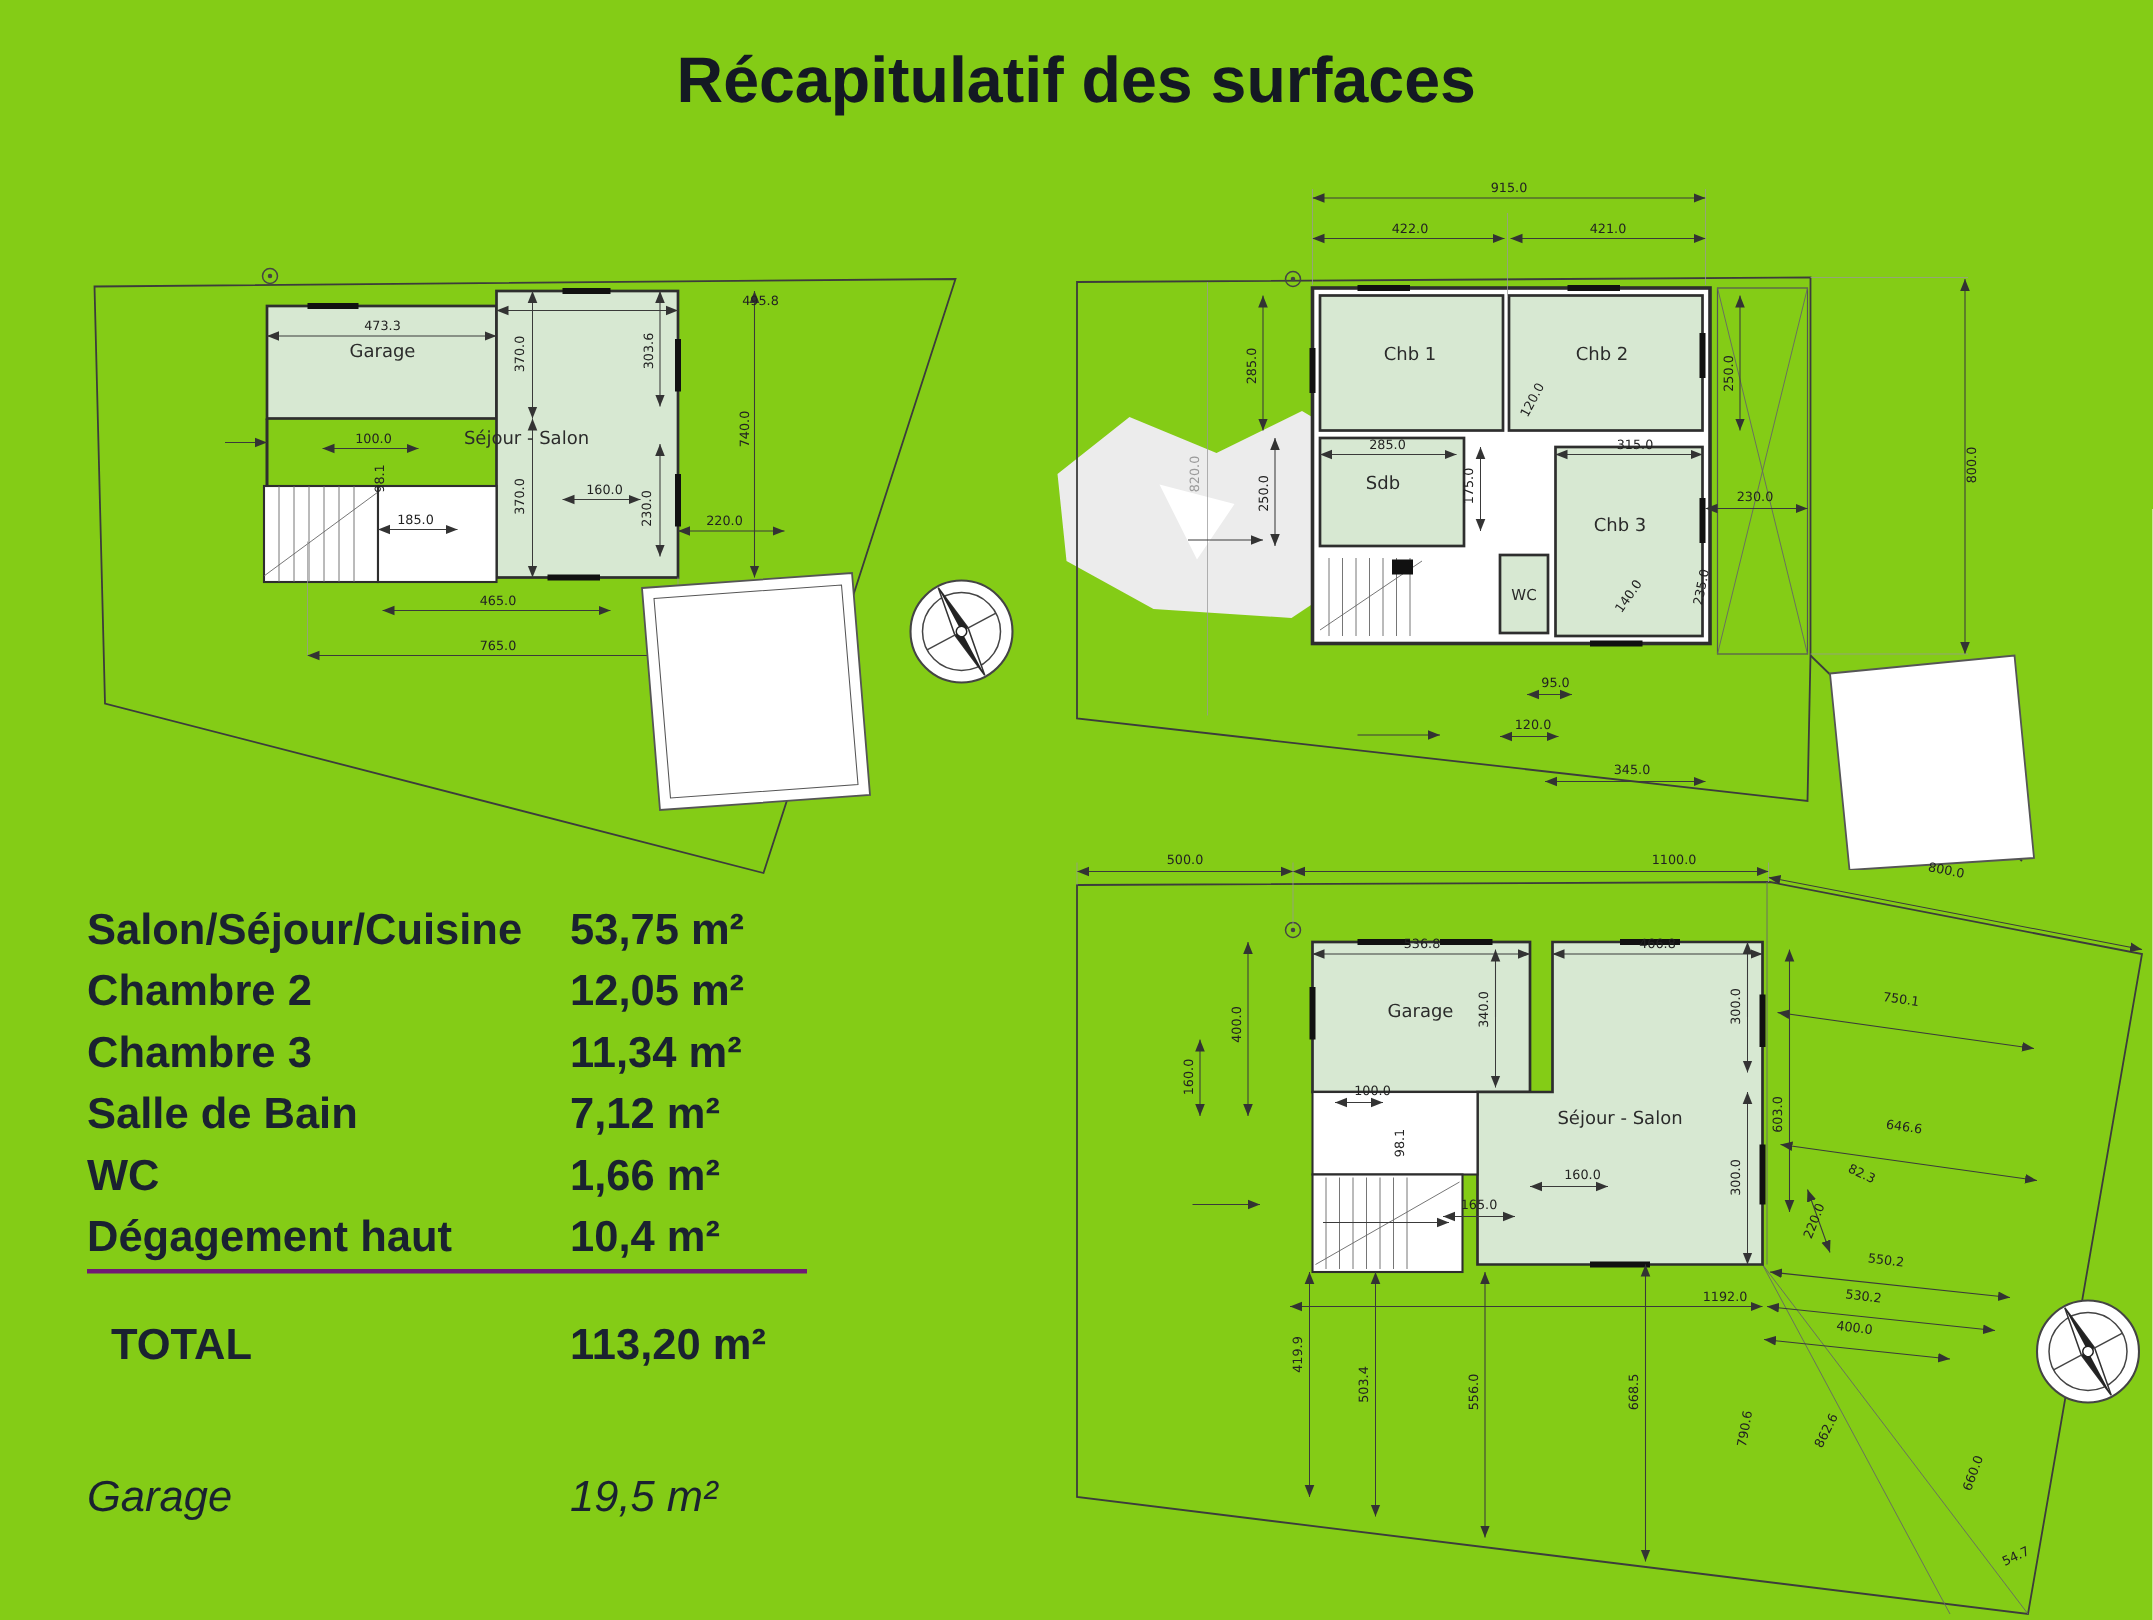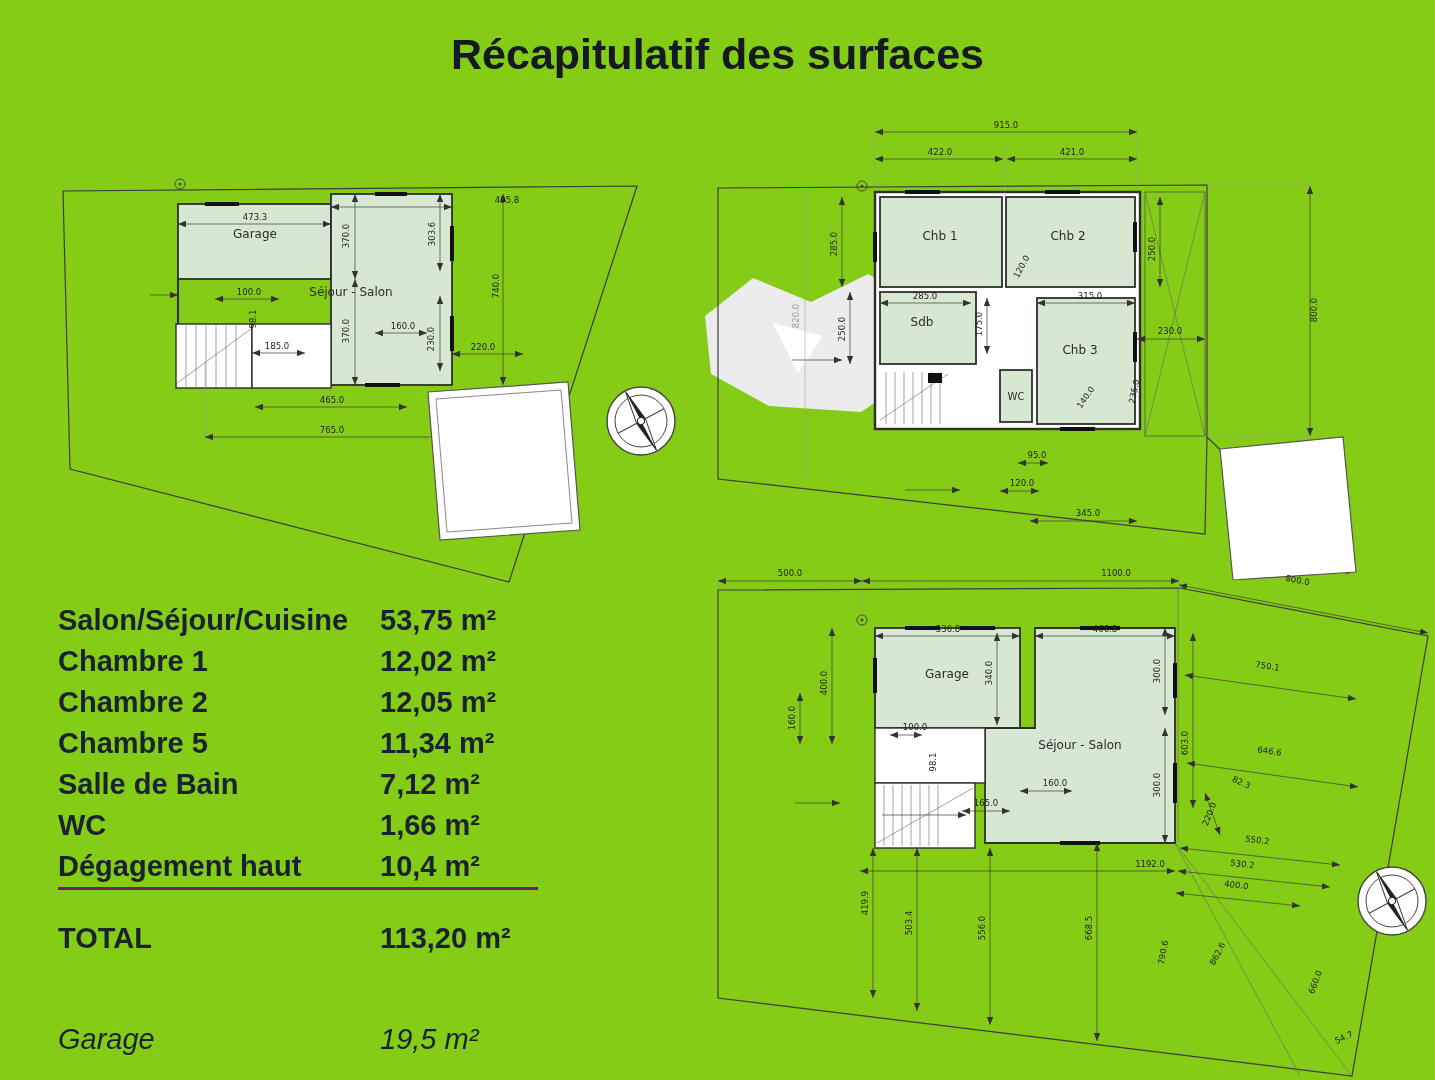--- a/index.html
+++ b/index.html
@@ -6,21 +6,21 @@
   .page{position:relative;width:1435px;height:1080px;background:#84cc16;overflow:hidden;
         font-family:"Liberation Sans",sans-serif;}
   .title{position:absolute;left:0;top:30px;width:100%;text-align:center;margin:0;
          font-size:43px;font-weight:bold;color:#141923;letter-spacing:0;}
   
   .summary{position:absolute;left:58px;top:600px;width:480px;z-index:2;color:#1a2230;}
   .srow{display:flex;justify-content:space-between;align-items:center;height:41px;
         font-size:29px;font-weight:bold;}
   .srow .val{min-width:158px;text-align:left;}
   .srow.underline{border-bottom:3px solid #701a75;}
-  .srow.total{margin-top:28px;}
+  .srow.total{margin-top:28px;margin-left:16px;}
   .srow.garage{margin-top:60px;font-weight:normal;font-style:italic;}
   
   .plan{position:absolute;z-index:1;}
   #plan1{left:55px;top:166px;}
   #plan2{left:700px;top:102px;}
   #plan3{left:700px;top:563px;}
   #watermark{position:absolute;left:703px;top:268px;z-index:0;}
   svg text{font-family:"DejaVu Sans",sans-serif;}
   .dim{font-size:8.5px;fill:#222;text-anchor:middle;}
   .dimg{fill:#9a9a9a;}
@@ -353,29 +353,25 @@
       </g>
     </g>
   </svg>
 
   <div class="summary">
     <div class="srow">
       <span>Salon/Séjour/Cuisine</span>
       <span class="val">53,75 m²</span>
     </div>
     <div class="srow">
-      <span>Chambre 1</span>
-      <span class="val">12,02 m²</span>
-    </div>
-    <div class="srow">
       <span>Chambre 2</span>
       <span class="val">12,05 m²</span>
     </div>
     <div class="srow">
-      <span>Chambre 5</span>
+      <span>Chambre 3</span>
       <span class="val">11,34 m²</span>
     </div>
     <div class="srow">
       <span>Salle de Bain</span>
       <span class="val">7,12 m²</span>
     </div>
     <div class="srow">
       <span>WC</span>
       <span class="val">1,66 m²</span>
     </div>

